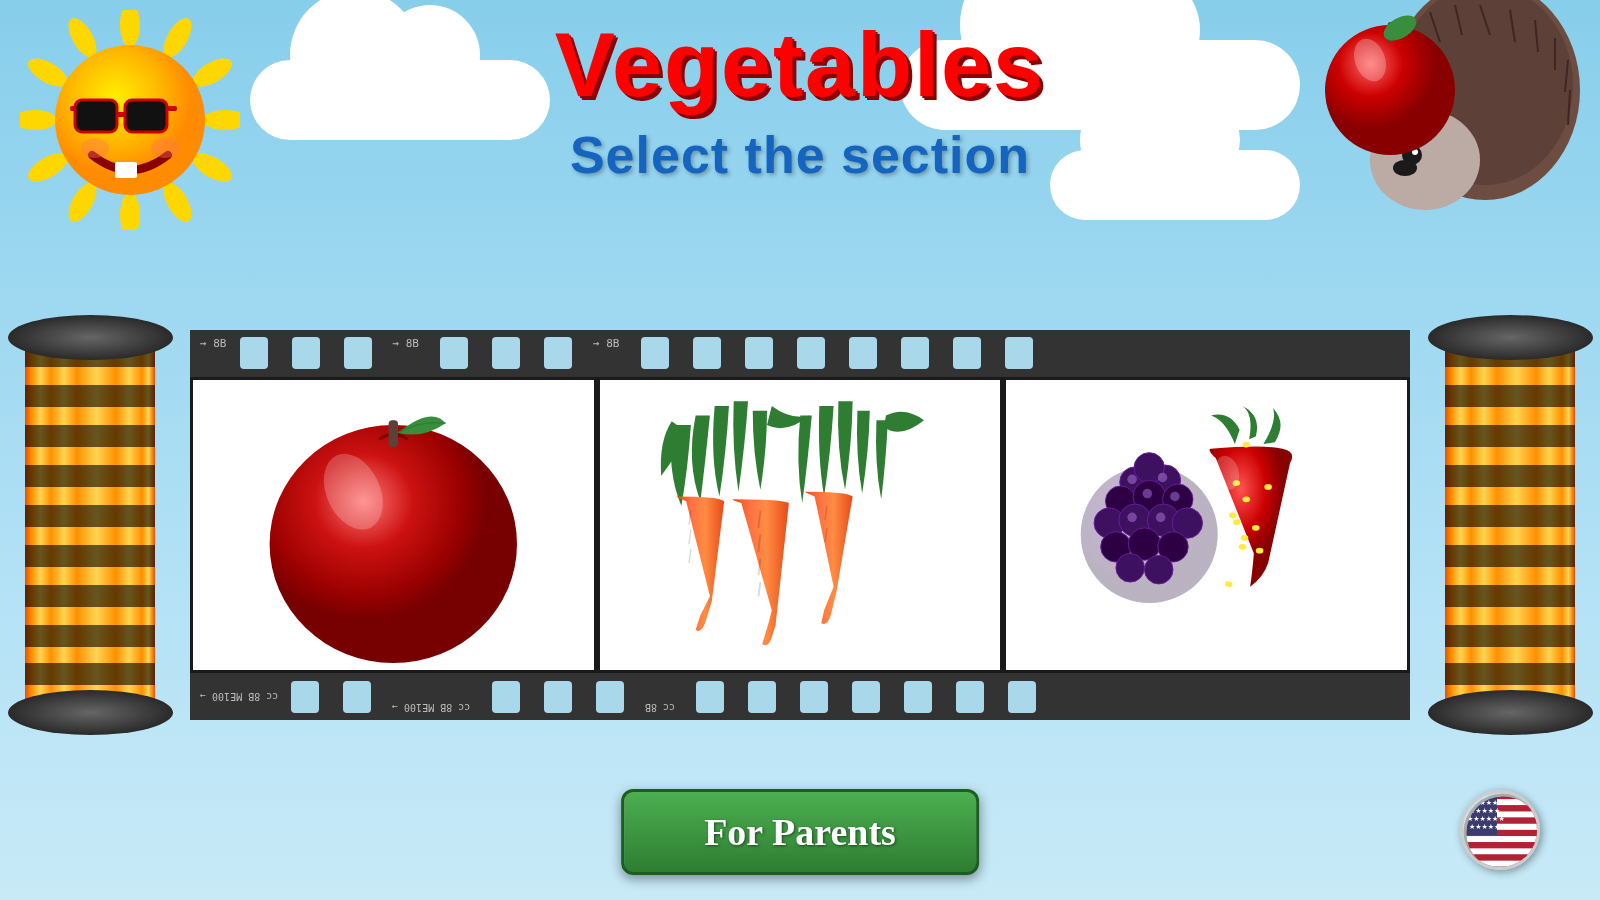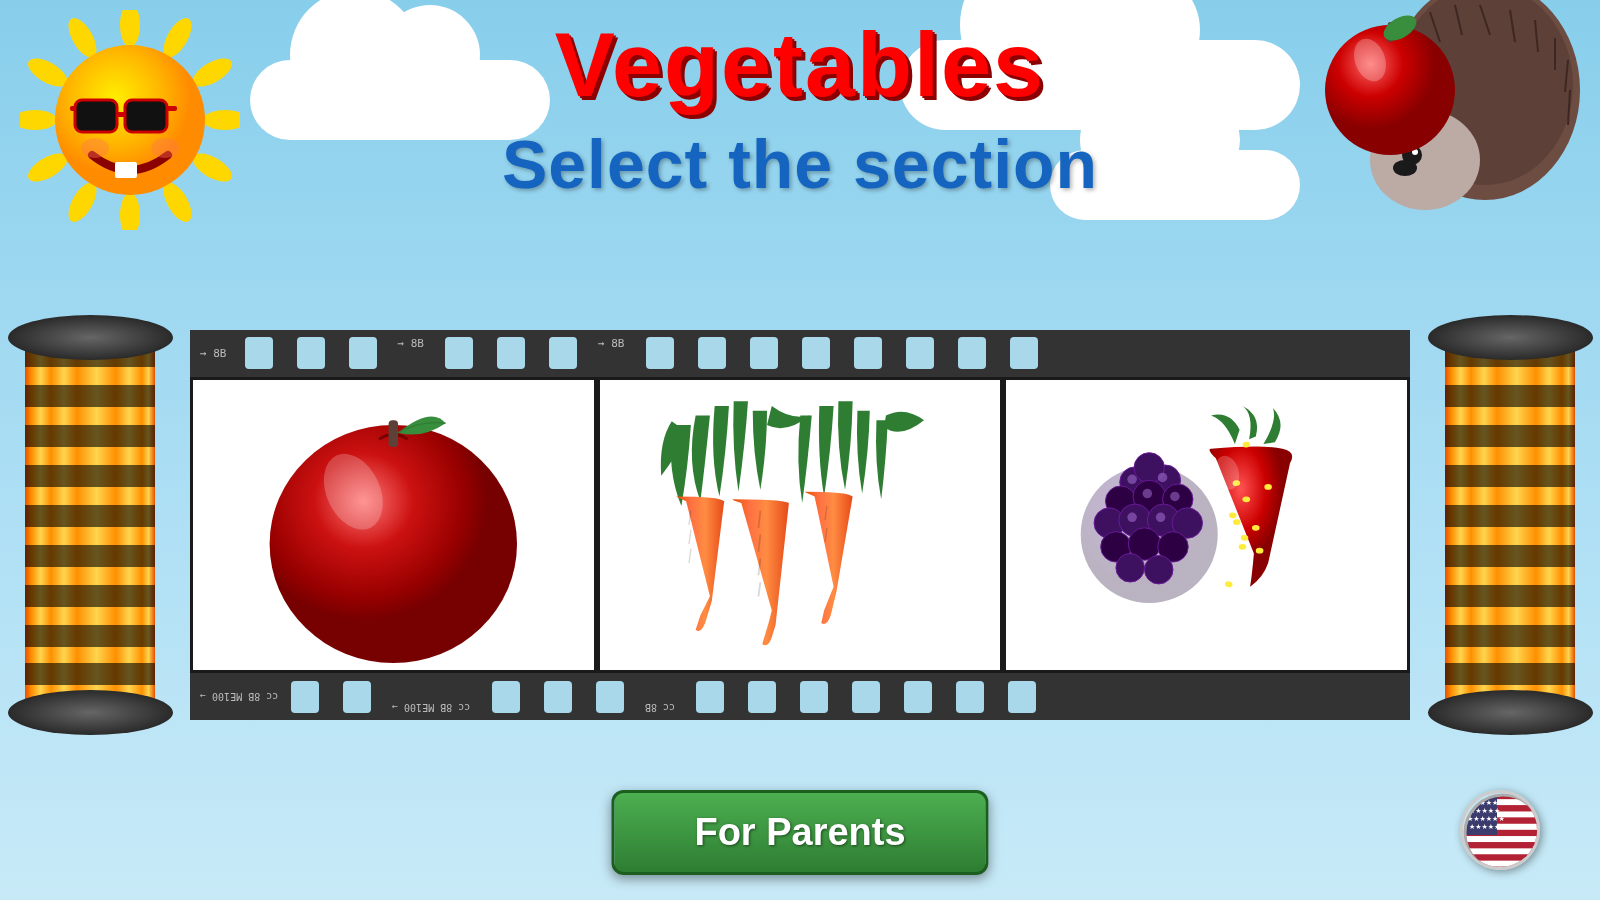--- a/index.html
+++ b/index.html
@@ -82,21 +82,21 @@
       font-size: 90px;
       font-weight: 900;
       color: red;
       text-shadow: 4px 4px 0px #8B0000, 2px 2px 0px #aa0000;
       font-family: 'Arial Black', Arial, sans-serif;
       line-height: 1.0;
       letter-spacing: 2px;
     }
 
     .subtitle {
-      font-size: 68px;
+      font-size: 52px;
       font-weight: 900;
       color: #1565C0;
       text-shadow: 2px 2px 4px rgba(0,0,0,0.3);
       font-family: 'Arial Black', Arial, sans-serif;
       margin-top: 15px;
       letter-spacing: 1px;
     }
 
     
     .sun-character {
@@ -202,21 +202,21 @@
       cursor: pointer;
       box-shadow: 0 4px 12px rgba(0,0,0,0.4);
       min-width: 320px;
       text-align: center;
     }
 
     .for-parents-text {
       color: white;
       font-size: 38px;
       font-weight: bold;
-      font-family: Liberation Sans, sans-serif;
+      font-family: Liberation Serif, serif;
       text-shadow: 1px 1px 3px rgba(0,0,0,0.5);
     }
 
     
     .lang-flag {
       position: absolute;
       bottom: 30px;
       right: 60px;
       width: 80px;
       height: 80px;
@@ -397,21 +397,21 @@
       <div class="reel-stripe-dark" style="top: 240px;"></div>
       <div class="reel-stripe-dark" style="top: 280px;"></div>
       <div class="reel-stripe-dark" style="top: 318px;"></div>
     </div>
     <div class="reel-end-cap reel-end-cap-bottom"></div>
   </div>
 
   <div class="film-strip">
 
     <div class="film-top-strip">
-      <div style="display:flex; align-items:center; width:100%; padding: 0 10px; gap:5px;">
+      <div style="display:flex; align-items:flex-start; width:100%; padding: 0 10px; ">
         <span style="color:#bbb; font-family:monospace; font-size:11px; white-space:nowrap; margin-right:5px;">→&nbsp;8B</span>
         <div style="display:flex; gap:8px; flex:1; flex-wrap:nowrap; overflow:hidden;">
           <div class="film-hole"></div>
             <div class="film-hole"></div>
             <div class="film-hole"></div>
           <span style="color:#bbb; font-family:monospace; font-size:11px; white-space:nowrap; margin:0 5px;">→&nbsp;8B</span>
           <div class="film-hole"></div>
             <div class="film-hole"></div>
             <div class="film-hole"></div>
           <span style="color:#bbb; font-family:monospace; font-size:11px; white-space:nowrap; margin:0 5px;">→&nbsp;8B</span>

